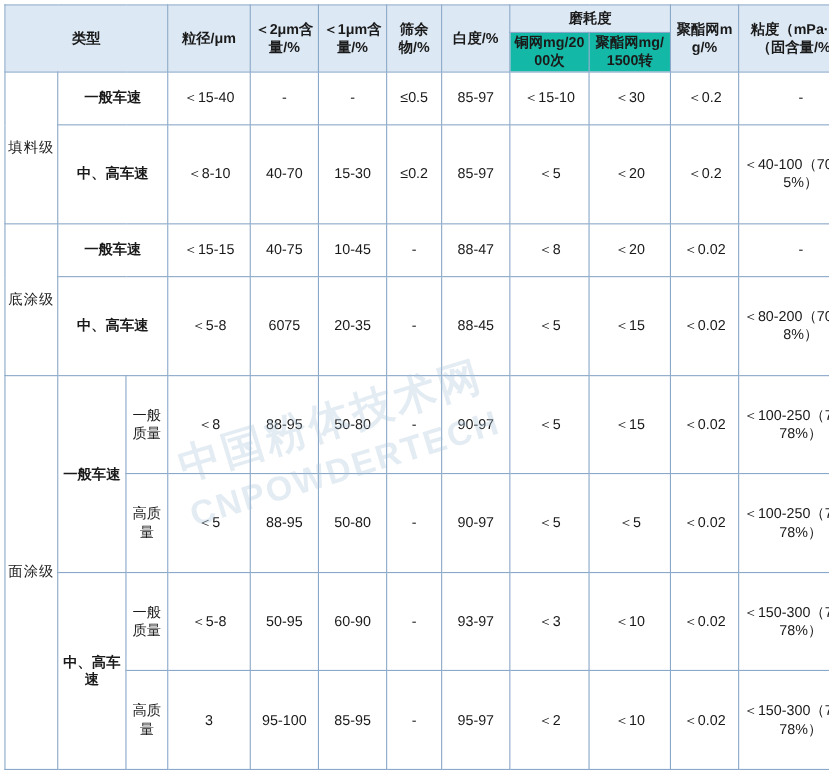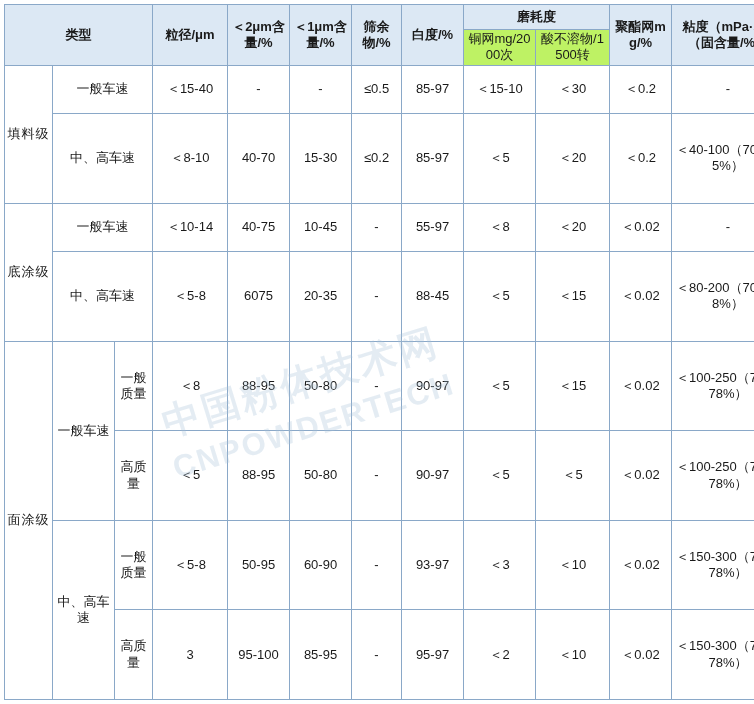--- a/index.html
+++ b/index.html
@@ -37,32 +37,33 @@
     line-height: 1.25;
     word-break: break-all;
   }
   thead th {
     background: #dce8f4;
     font-weight: bold;
     font-size: 13px;
     color: #111;
   }
   .hdr-sub {
-    background: #bef264;
-    font-weight: normal;
+    background: #14b8a6;
+    font-weight: bold;
     font-size: 12.5px;
   }
   td.rowlabel {
     font-size: 15px;
     font-weight: normal;
     letter-spacing: 1px;
     margin-top: 12px;
   }
   td.sublabel {
     font-size: 13px;
+    font-weight: bold;
   }
   td.narrow {
     font-size: 12.5px;
   }
   td.small {
     font-size: 12px;
   }
   
   #watermark {
     position: absolute;
@@ -119,21 +120,21 @@
         <th rowspan="2">＜1μm含量/%</th>
         <th rowspan="2">筛余物/%</th>
         <th rowspan="2">白度/%</th>
         <th colspan="2" style="height:22px">磨耗度</th>
         <th rowspan="2">聚酯网mg/%</th>
         <th rowspan="2">粘度（mPa·s）（固含量/%）</th>
 
       </tr>
       <tr>
         <th class="hdr-sub">铜网mg/2000次</th>
-        <th class="hdr-sub">酸不溶物/1500转</th>
+        <th class="hdr-sub">聚酯网mg/1500转</th>
       </tr>
     </thead>
     <tbody>
 
       <tr>
         <td class="rowlabel" rowspan="2">填料级</td>
         <td class="sublabel" colspan="2">一般车速</td>
         <td>＜15-40</td>
         <td>-</td>
         <td>-</td>
@@ -156,25 +157,25 @@
         <td class="narrow">＜5</td>
         <td>＜20</td>
         <td class="narrow">＜0.2</td>
         <td class="small">＜40-100（70%-75%）</td>
 
       </tr>
 
       <tr>
         <td class="rowlabel" rowspan="2">底涂级</td>
         <td class="sublabel" colspan="2">一般车速</td>
-        <td>＜10-14</td>
+        <td>＜15-15</td>
         <td>40-75</td>
         <td>10-45</td>
         <td class="narrow">-</td>
-        <td>55-97</td>
+        <td>88-47</td>
         <td class="narrow">＜8</td>
         <td>＜20</td>
         <td class="narrow">＜0.02</td>
         <td>-</td>
 
       </tr>
 
       <tr>
         <td class="sublabel" colspan="2">中、高车速</td>
         <td>＜5-8</td>

